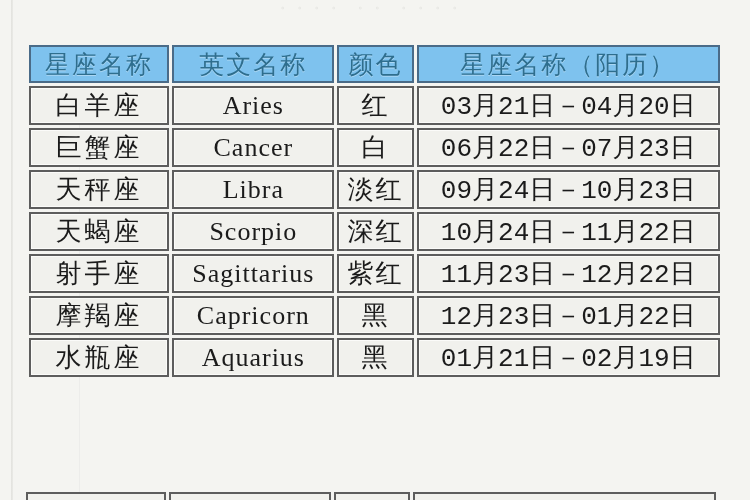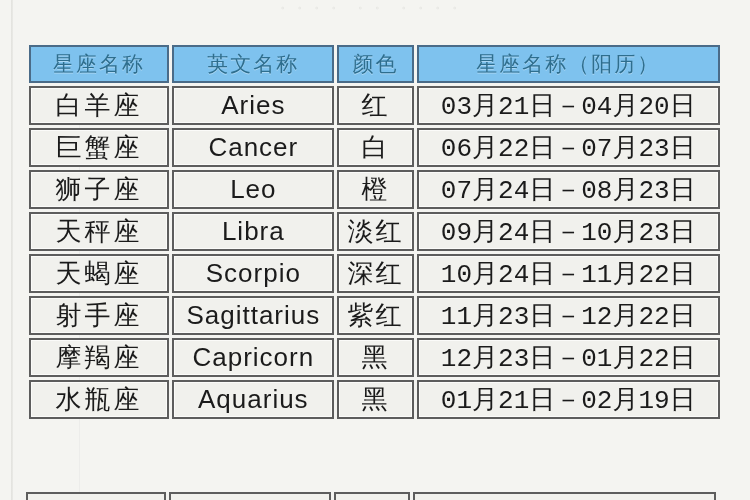--- a/index.html
+++ b/index.html
@@ -76,38 +76,38 @@
     vertical-align: middle;
     font-weight: normal;
   }
 
   
   table.zodiac thead th {
     height: 34px;
     background: #7ec2ee;
     border: 2px solid #4a6b88;
     color: #2e6e8e;
-    font-size: 21px;
+    font-size: 25px;
     letter-spacing: 2px;
     text-shadow: 0 1px 0 rgba(255,255,255,0.35);
     font-family: "DejaVu Sans", sans-serif;
   }
 
   
   table.zodiac tbody td {
     height: 30px;
     background: #f1f1ed;
     border: 2px solid #5d5d5d;
     color: #1b1b1b;
     font-size: 26px;
     box-shadow: inset 0 0 0 1px #fbfbf9;
   }
 
   td.col-name   { letter-spacing: 3px; font-size: 19px; }
-  td.col-en     { font-family: Liberation Sans, sans-serif; font-size: 18px; letter-spacing: 1px; }
+  td.col-en     { font-family: Liberation Serif, serif; font-size: 18px; letter-spacing: 1px; }
   td.col-color  { letter-spacing: 2px; font-size: 19px; }
   td.col-date   { font-family: Liberation Mono, monospace; font-size: 18px; letter-spacing: 0px; }
 
   col.c1 { width: 140px; }
   col.c2 { width: 162px; }
   col.c3 { width: 76px; }
   col.c4 { width: 303px; }
 
   
   #bottom-sliver {
@@ -159,26 +159,20 @@
           <td class="col-color">红</td>
           <td class="col-date">03月21日－04月20日</td>
         </tr>
         <tr>
           <td class="col-name">巨蟹座</td>
           <td class="col-en">Cancer</td>
           <td class="col-color">白</td>
           <td class="col-date">06月22日－07月23日</td>
         </tr>
         <tr>
-          <td class="col-name">狮子座</td>
-          <td class="col-en">Leo</td>
-          <td class="col-color">橙</td>
-          <td class="col-date">07月24日－08月23日</td>
-        </tr>
-        <tr>
           <td class="col-name">天秤座</td>
           <td class="col-en">Libra</td>
           <td class="col-color">淡红</td>
           <td class="col-date">09月24日－10月23日</td>
         </tr>
         <tr>
           <td class="col-name">天蝎座</td>
           <td class="col-en">Scorpio</td>
           <td class="col-color">深红</td>
           <td class="col-date">10月24日－11月22日</td>

